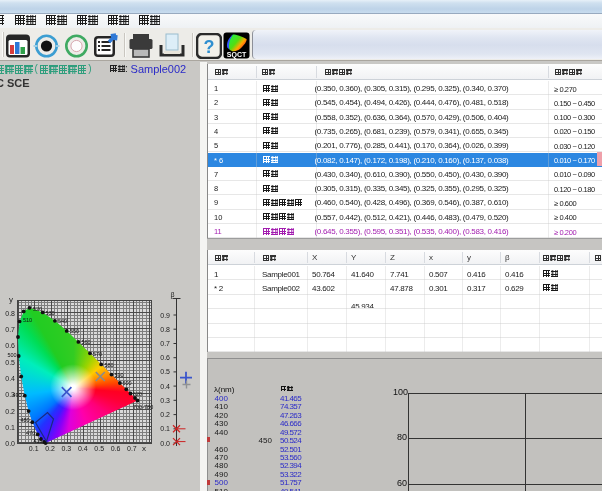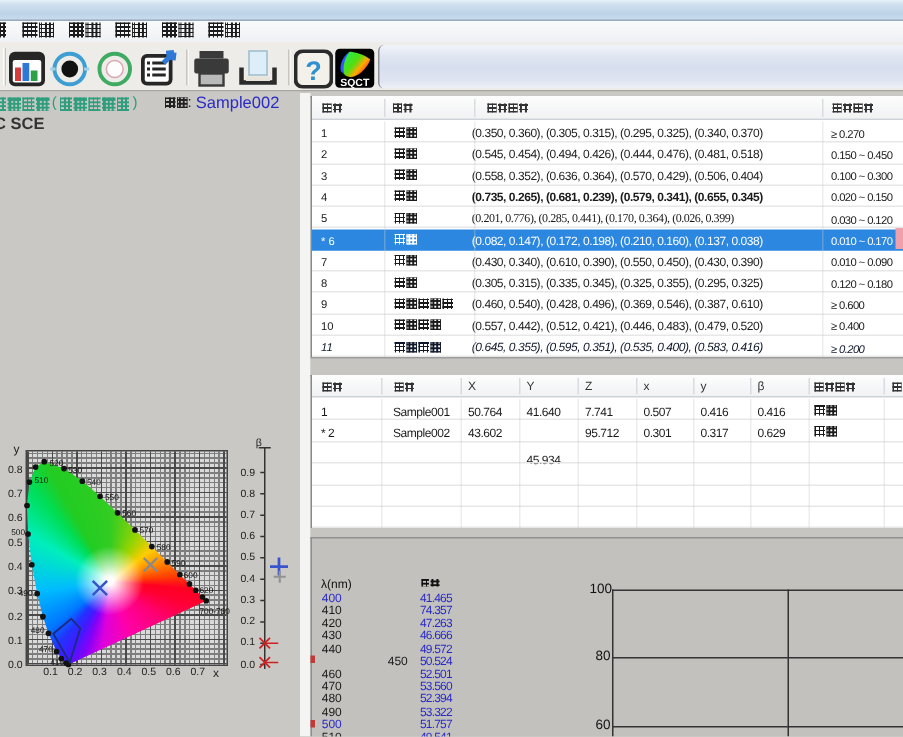--- a/index.html
+++ b/index.html
@@ -110,27 +110,27 @@
 </div>
 <div class="a" style="left:208px;top:109.6px;width:394px;height:14.3px;border-bottom:1px solid #e7e7e7;color:#1a1a1a;">
 <span class="a" style="left:6px;top:3px;font-size:7.5px;">3</span>
 <span class="a" style="left:54px;top:3.5px;font-size:0;"><i class="g" style="width:7px;height:7px;"></i><i class="g" style="width:7px;height:7px;"></i></span>
 <span class="a" style="left:106.5px;top:3px;font-size:8px;letter-spacing:-0.3px;">(0.558, 0.352), (0.636, 0.364), (0.570, 0.429), (0.506, 0.404)</span>
 <span class="a" style="left:346px;top:3.5px;font-size:7.5px;letter-spacing:-0.4px;">0.100 ~ 0.300</span>
 </div>
 <div class="a" style="left:208px;top:123.9px;width:394px;height:14.3px;border-bottom:1px solid #e7e7e7;color:#1a1a1a;">
 <span class="a" style="left:6px;top:3px;font-size:7.5px;">4</span>
 <span class="a" style="left:54px;top:3.5px;font-size:0;"><i class="g" style="width:7px;height:7px;"></i><i class="g" style="width:7px;height:7px;"></i></span>
-<span class="a" style="left:106.5px;top:3px;font-size:8px;letter-spacing:-0.3px;font-weight:bold;">(0.735, 0.265), (0.681, 0.239), (0.579, 0.341), (0.655, 0.345)</span>
+<span class="a" style="left:106.5px;top:3px;font-size:8px;letter-spacing:-0.3px;">(0.735, 0.265), (0.681, 0.239), (0.579, 0.341), (0.655, 0.345)</span>
 <span class="a" style="left:346px;top:3.5px;font-size:7.5px;letter-spacing:-0.4px;">0.020 ~ 0.150</span>
 </div>
 <div class="a" style="left:208px;top:138.2px;width:394px;height:14.3px;border-bottom:1px solid #e7e7e7;color:#1a1a1a;">
 <span class="a" style="left:6px;top:3px;font-size:7.5px;">5</span>
 <span class="a" style="left:54px;top:3.5px;font-size:0;"><i class="g" style="width:7px;height:7px;"></i><i class="g" style="width:7px;height:7px;"></i></span>
-<span class="a" style="left:106.5px;top:3px;font-size:8px;letter-spacing:-0.3px;font-family:Liberation Serif, serif;">(0.201, 0.776), (0.285, 0.441), (0.170, 0.364), (0.026, 0.399)</span>
+<span class="a" style="left:106.5px;top:3px;font-size:8px;letter-spacing:-0.3px;">(0.201, 0.776), (0.285, 0.441), (0.170, 0.364), (0.026, 0.399)</span>
 <span class="a" style="left:346px;top:3.5px;font-size:7.5px;letter-spacing:-0.4px;">0.030 ~ 0.120</span>
 </div>
 <div class="a" style="left:208px;top:152.5px;width:394px;height:14.3px;background:#2c87e1;border-bottom:1px solid #2c87e1;color:#fff;">
 <span class="a" style="left:6px;top:3px;font-size:7.5px;">* 6</span>
 <span class="a" style="left:54px;top:3.5px;font-size:0;"><i class="g" style="width:7px;height:7px;"></i><i class="g" style="width:7px;height:7px;"></i></span>
 <span class="a" style="left:106.5px;top:3px;font-size:8px;letter-spacing:-0.3px;">(0.082, 0.147), (0.172, 0.198), (0.210, 0.160), (0.137, 0.038)</span>
 <span class="a" style="left:346px;top:3.5px;font-size:7.5px;letter-spacing:-0.4px;">0.010 ~ 0.170</span>
 </div>
 <div class="a" style="left:208px;top:166.8px;width:394px;height:14.3px;border-bottom:1px solid #e7e7e7;color:#1a1a1a;">
 <span class="a" style="left:6px;top:3px;font-size:7.5px;">7</span>
@@ -149,21 +149,21 @@
 <span class="a" style="left:54px;top:3.5px;font-size:0;"><i class="g" style="width:7px;height:7px;"></i><i class="g" style="width:7px;height:7px;"></i><i class="g" style="width:7px;height:7px;"></i><i class="g" style="width:7px;height:7px;"></i><i class="g" style="width:7px;height:7px;"></i></span>
 <span class="a" style="left:106.5px;top:3px;font-size:8px;letter-spacing:-0.3px;">(0.460, 0.540), (0.428, 0.496), (0.369, 0.546), (0.387, 0.610)</span>
 <span class="a" style="left:346px;top:3.5px;font-size:7.5px;letter-spacing:-0.4px;">≥ 0.600</span>
 </div>
 <div class="a" style="left:208px;top:209.7px;width:394px;height:14.3px;border-bottom:1px solid #e7e7e7;color:#1a1a1a;">
 <span class="a" style="left:6px;top:3px;font-size:7.5px;">10</span>
 <span class="a" style="left:54px;top:3.5px;font-size:0;"><i class="g" style="width:7px;height:7px;"></i><i class="g" style="width:7px;height:7px;"></i><i class="g" style="width:7px;height:7px;"></i><i class="g" style="width:7px;height:7px;"></i></span>
 <span class="a" style="left:106.5px;top:3px;font-size:8px;letter-spacing:-0.3px;">(0.557, 0.442), (0.512, 0.421), (0.446, 0.483), (0.479, 0.520)</span>
 <span class="a" style="left:346px;top:3.5px;font-size:7.5px;letter-spacing:-0.4px;">≥ 0.400</span>
 </div>
-<div class="a" style="left:208px;top:224.0px;width:394px;height:14.3px;border-bottom:1px solid #e7e7e7;color:#0f172a;font-style:italic;">
+<div class="a" style="left:208px;top:224.0px;width:394px;height:14.3px;border-bottom:1px solid #e7e7e7;color:#a21caf;">
 <span class="a" style="left:6px;top:3px;font-size:7.5px;">11</span>
 <span class="a" style="left:54px;top:3.5px;font-size:0;"><i class="g" style="width:7px;height:7px;"></i><i class="g" style="width:7px;height:7px;"></i><i class="g" style="width:7px;height:7px;"></i><i class="g" style="width:7px;height:7px;"></i></span>
 <span class="a" style="left:106.5px;top:3px;font-size:8px;letter-spacing:-0.3px;">(0.645, 0.355), (0.595, 0.351), (0.535, 0.400), (0.583, 0.416)</span>
 <span class="a" style="left:346px;top:3.5px;font-size:7.5px;letter-spacing:-0.4px;">≥ 0.200</span>
 </div>
 <div class="a" style="left:255.5px;top:81px;width:1px;height:157px;background:rgba(200,200,200,0.35);"></div>
 <div class="a" style="left:315.5px;top:81px;width:1px;height:157px;background:rgba(200,200,200,0.35);"></div>
 <div class="a" style="left:548px;top:81px;width:1px;height:157px;background:rgba(200,200,200,0.35);"></div>
 <div class="a" style="left:597px;top:152px;width:5px;height:14px;background:#efa0aa;"></div>
 <div class="a" style="left:207px;top:238px;width:395px;height:12px;background:#c6c5c2;border-top:1px solid #9d9d9d;"></div>
@@ -197,21 +197,21 @@
 <span class="a" style="left:221px;top:3.5px;letter-spacing:-0.3px;">0.507</span>
 <span class="a" style="left:259px;top:3.5px;letter-spacing:-0.3px;">0.416</span>
 <span class="a" style="left:297px;top:3.5px;letter-spacing:-0.3px;">0.416</span>
 <span class="a" style="left:334px;top:4px;font-size:0;"><i class="g" style="width:7px;height:7px;"></i><i class="g" style="width:7px;height:7px;"></i></span>
 </div>
 <div class="a" style="left:208px;top:280.4px;width:394px;height:14.4px;border-bottom:1px solid #e7e7e7;font-size:8px;color:#1a1a1a;">
 <span class="a" style="left:6px;top:3.5px;letter-spacing:-0.3px;">* 2</span>
 <span class="a" style="left:54px;top:3.5px;letter-spacing:-0.3px;">Sample002</span>
 <span class="a" style="left:104px;top:3.5px;letter-spacing:-0.3px;">43.602</span>
 <span class="a" style="left:143px;top:3.5px;letter-spacing:-0.3px;margin-top:18px;">45.934</span>
-<span class="a" style="left:182px;top:3.5px;letter-spacing:-0.3px;">95.712</span>
+<span class="a" style="left:182px;top:3.5px;letter-spacing:-0.3px;">47.878</span>
 <span class="a" style="left:221px;top:3.5px;letter-spacing:-0.3px;">0.301</span>
 <span class="a" style="left:259px;top:3.5px;letter-spacing:-0.3px;">0.317</span>
 <span class="a" style="left:297px;top:3.5px;letter-spacing:-0.3px;">0.629</span>
 <span class="a" style="left:334px;top:4px;font-size:0;"><i class="g" style="width:7px;height:7px;"></i><i class="g" style="width:7px;height:7px;"></i></span>
 </div>
 <div class="a" style="left:208px;top:294.8px;width:394px;height:14.4px;border-bottom:1px solid #e7e7e7;font-size:8px;color:#1a1a1a;">
 </div>
 <div class="a" style="left:208px;top:309.2px;width:394px;height:14.4px;border-bottom:1px solid #e7e7e7;font-size:8px;color:#1a1a1a;">
 </div>
 <div class="a" style="left:208px;top:323.6px;width:394px;height:14.4px;border-bottom:1px solid #e7e7e7;font-size:8px;color:#1a1a1a;">

